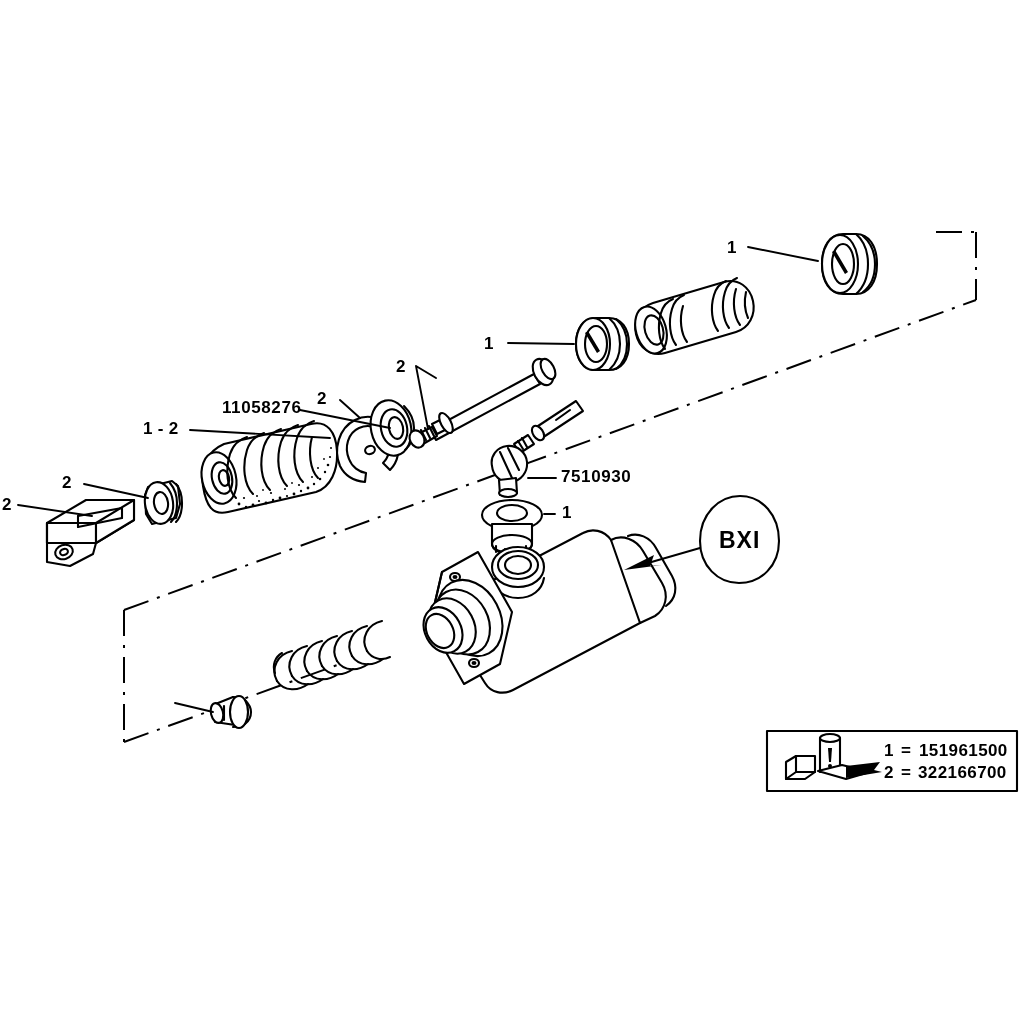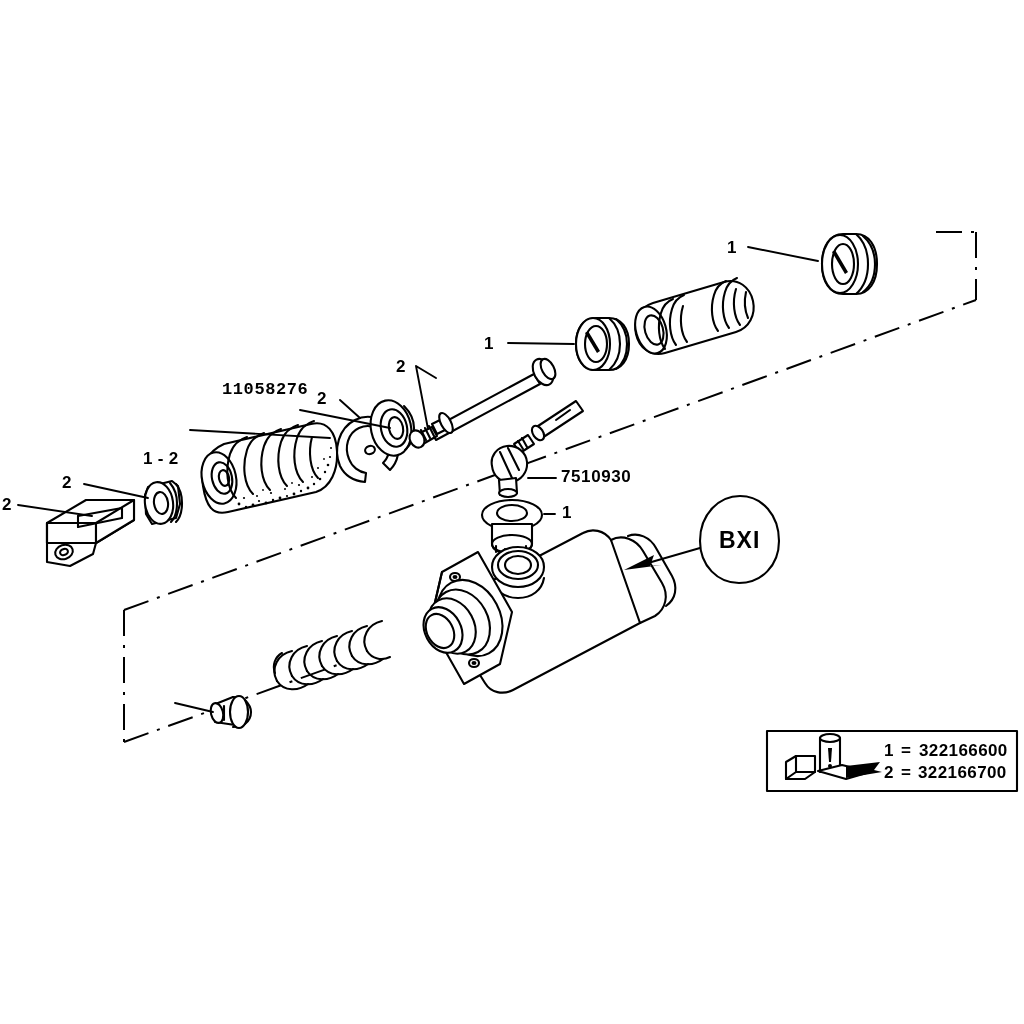--- a/index.html
+++ b/index.html
@@ -317,37 +317,37 @@
       <path class="blk" d="M846 766 L880 762 L874 770 L882 772 L846 778 Z"></path>
     </g>
   </svg>
 
   <div class="lbl n" style="left:727px;top:239px;">1</div>
 
   <div class="lbl n" style="left:484px;top:335px;">1</div>
 
   <div class="lbl n" style="left:396px;top:358px;">2</div>
 
-  <div class="lbl pn" style="left:222px;top:381px;font-family:Liberation Mono, monospace;">11058276</div>
+  <div class="lbl pn" style="left:222px;top:399px;">11058276</div>
 
   <div class="lbl n" style="left:317px;top:390px;">2</div>
 
-  <div class="lbl n" style="left:143px;top:420px;margin-top:30px;">1 - 2</div>
+  <div class="lbl n" style="left:143px;top:420px;">1 - 2</div>
 
   <div class="lbl n" style="left:62px;top:474px;">2</div>
 
   <div class="lbl n" style="left:2px;top:496px;">2</div>
 
   <div class="lbl pn" style="left:561px;top:468px;">7510930</div>
 
   <div class="lbl n" style="left:562px;top:504px;">1</div>
 
   <div class="lbl badge" style="left:719px;top:529px;">BXI</div>
 
   <div class="lbl legend" style="left:884px;top:742px;">1</div>
   <div class="lbl legend" style="left:901px;top:742px;">=</div>
-  <div class="lbl legend" style="left:919px;top:742px;">322166600</div>
+  <div class="lbl legend" style="left:919px;top:742px;">151961500</div>
 
   <div class="lbl legend" style="left:884px;top:764px;">2</div>
   <div class="lbl legend" style="left:901px;top:764px;">=</div>
   <div class="lbl legend" style="left:918px;top:764px;">322166700</div>
 
 </div>
 
 </body></html>

